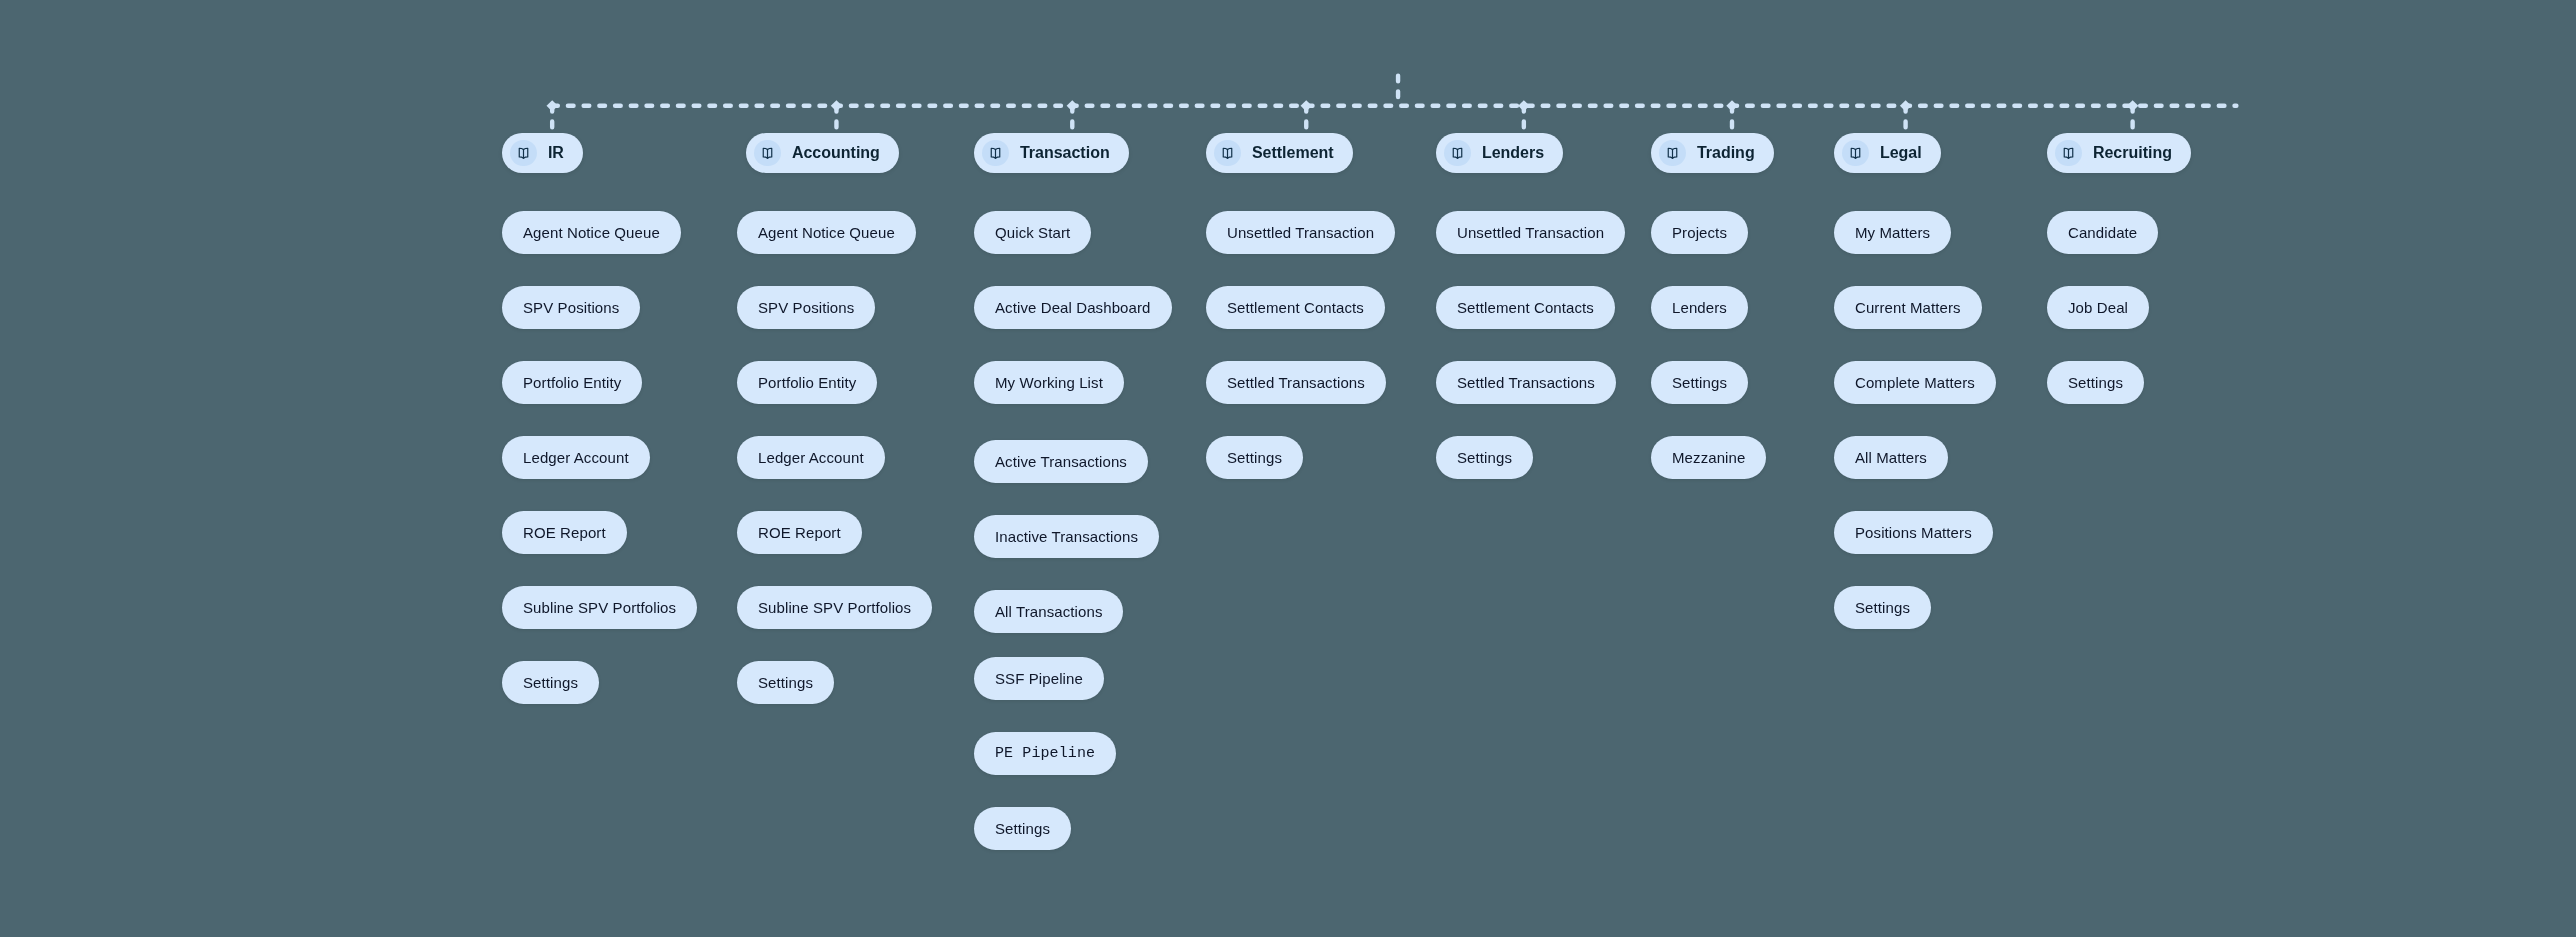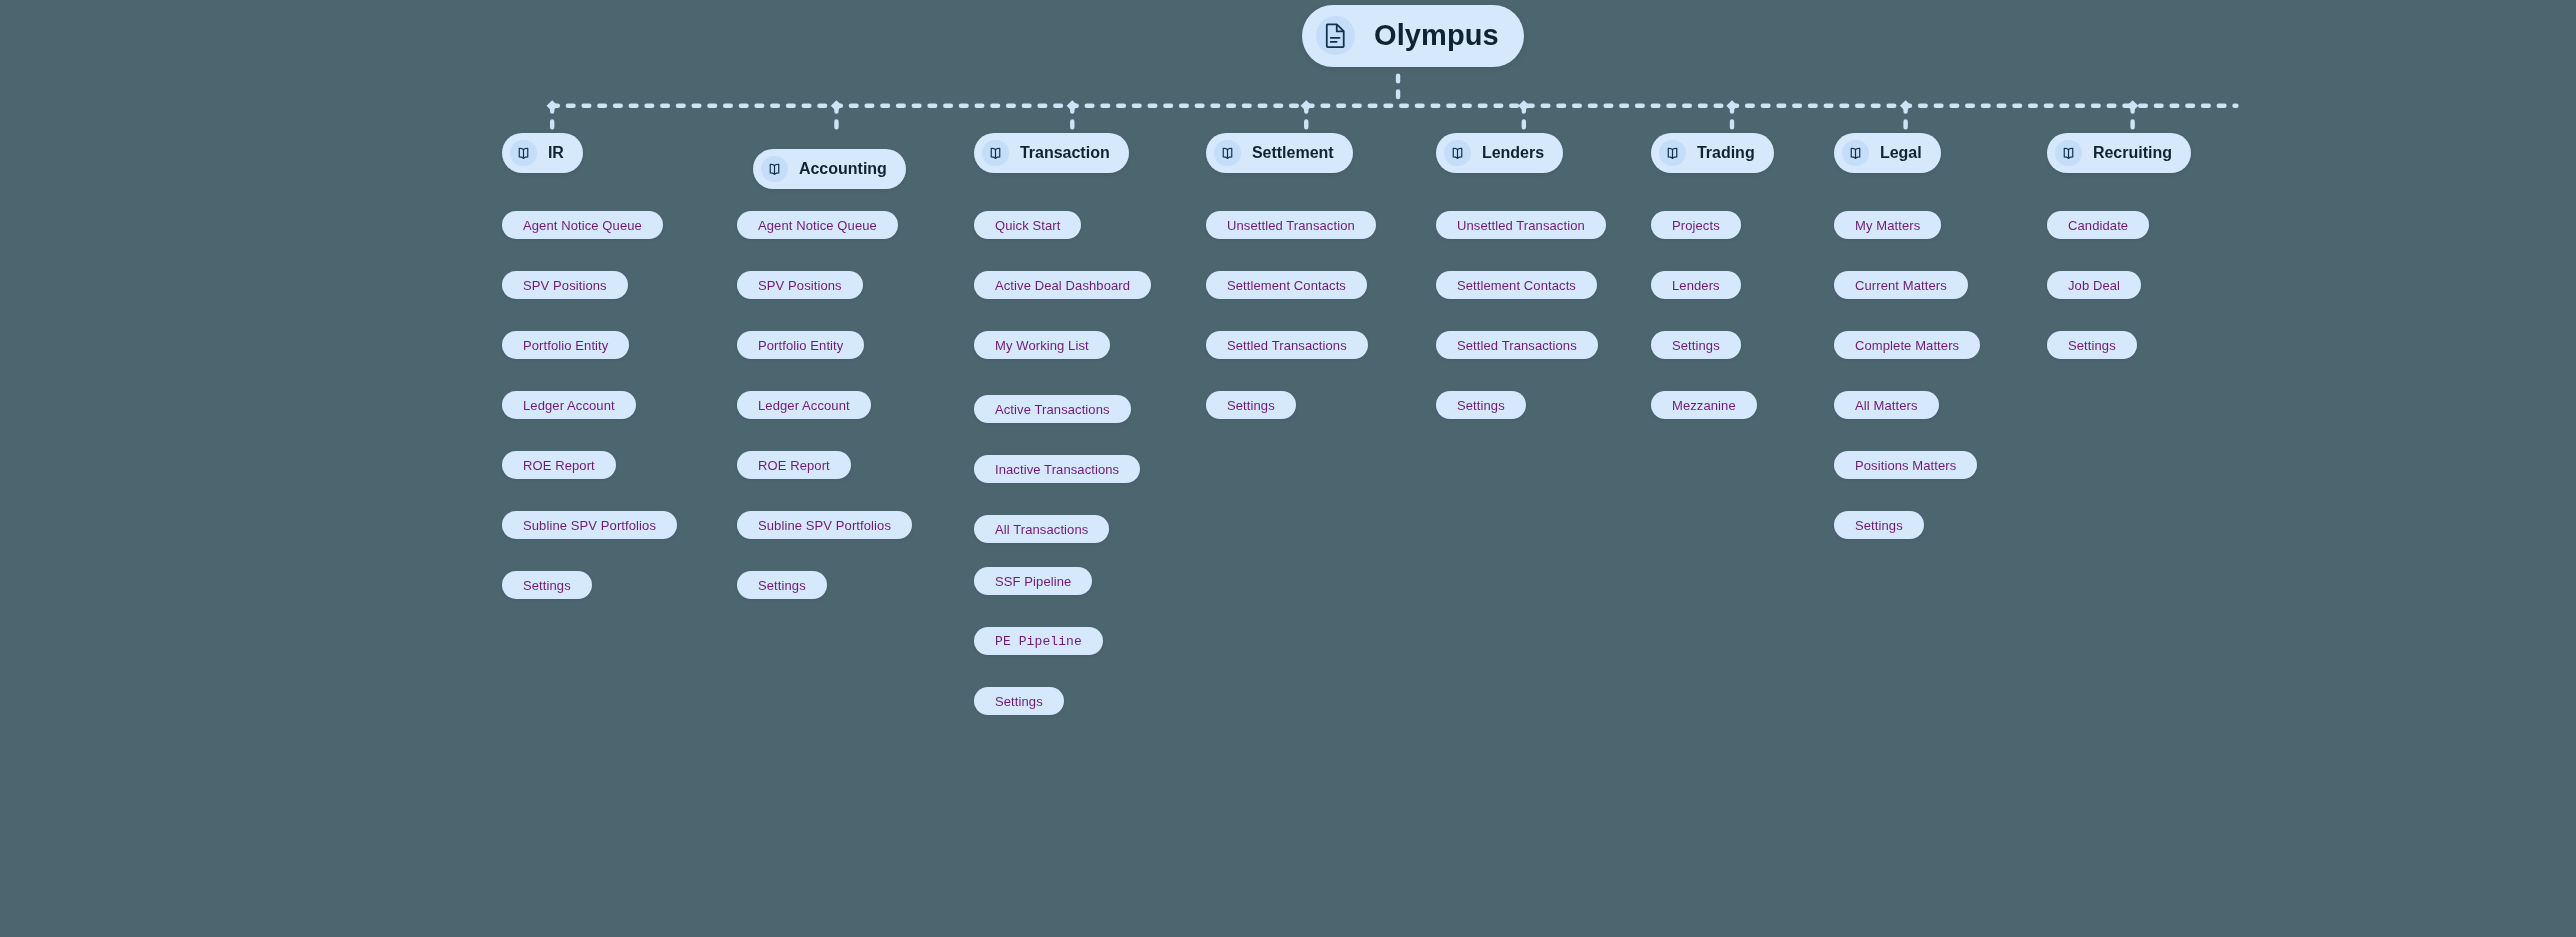--- a/index.html
+++ b/index.html
@@ -104,27 +104,27 @@
     display: flex;
     flex-direction: column;
     align-items: flex-start;
   }
   .leaf-pill {
     display: inline-flex;
     align-items: center;
     justify-content: center;
     background: #d6e8fc;
     border-radius: 628px;
-    height: 28px;
+    height: 43px;
     padding: 0 21px;
     margin-bottom: 32px;
     box-shadow: 0 1.3px 3.8px rgba(0,0,0,0.09);
     white-space: nowrap;
-    font-size: 13px;
-    color: #701a75;
+    font-size: 15px;
+    color: #0f172a;
     font-weight: 400;
     letter-spacing: 0.1px;
   }
   .leaf-pill:last-child { margin-bottom: 0; }
 
   svg { display: block; }
 </style>
 </head>
 <body>
 
@@ -148,30 +148,20 @@
         <polygon points="1330,159 1339,168 1330,177 1321,168"></polygon>
         <polygon points="1705,159 1714,168 1705,177 1696,168"></polygon>
         <polygon points="2077,159 2086,168 2077,177 2068,168"></polygon>
         <polygon points="2423,159 2432,168 2423,177 2414,168"></polygon>
         <polygon points="2754,159 2763,168 2754,177 2745,168"></polygon>
         <polygon points="3030,159 3039,168 3030,177 3021,168"></polygon>
         <polygon points="3391,159 3400,168 3391,177 3382,168"></polygon>
       </g>
   </svg>
 
-  <div class="root-node" id="root-node" style="left: 1302px; top: 5px;">
-    <span class="root-icon-badge">
-      <svg width="21.4" height="25" viewBox="0 0 24 28">
-        <path d="M3 1.6h10.2L21 9.2V26a1 1 0 0 1-1 1H3a1 1 0 0 1-1-1V2.6a1 1 0 0 1 1-1z" fill="none" stroke="#12314a" stroke-width="2" stroke-linejoin="round"></path>
-        <path d="M13.2 1.8v7.6H20.8" fill="none" stroke="#12314a" stroke-width="2" stroke-linejoin="round"></path>
-        <path d="M6.4 16.6h10M6.4 21.2h6.6" stroke="#12314a" stroke-width="2" stroke-linecap="round"></path>
-      </svg>
-    </span>
-    <span class="root-title">Olympus</span>
-  </div>
 
   <div id="columns-host">
       <div class="col" style="left: 502px;">
         <div class="cat-pill" style="position: absolute; left: 0px; top: 133px;">
           <span class="cat-icon-badge">
             <svg width="15" height="15" viewBox="0 0 24 24">
               <path d="M12 5.6C10.2 4.2 7.9 3.6 5.2 3.6v13.9c2.7 0 5 .6 6.8 2 1.8-1.4 4.1-2 6.8-2V3.6c-2.7 0-5 .6-6.8 2z" fill="none" stroke="#12314a" stroke-width="1.9" stroke-linejoin="round"></path>
               <path d="M12 5.6v13.9" stroke="#12314a" stroke-width="1.9" stroke-linecap="round"></path>
             </svg>
           </span>
@@ -181,21 +171,21 @@
           <div class="leaf-pill" style="margin-bottom: 32px;">Agent Notice Queue</div>
           <div class="leaf-pill" style="margin-bottom: 32px;">SPV Positions</div>
           <div class="leaf-pill" style="margin-bottom: 32px;">Portfolio Entity</div>
           <div class="leaf-pill" style="margin-bottom: 32px;">Ledger Account</div>
           <div class="leaf-pill" style="margin-bottom: 32px;">ROE Report</div>
           <div class="leaf-pill" style="margin-bottom: 32px;">Subline SPV Portfolios</div>
           <div class="leaf-pill" style="margin-bottom: 32px;">Settings</div>
         </div>
       </div>
       <div class="col" style="left: 737px;">
-        <div class="cat-pill" style="position: absolute; left: 16px; top: 133px; margin-top: 16px;">
+        <div class="cat-pill" style="position: absolute; left: 9px; top: 133px;">
           <span class="cat-icon-badge">
             <svg width="15" height="15" viewBox="0 0 24 24">
               <path d="M12 5.6C10.2 4.2 7.9 3.6 5.2 3.6v13.9c2.7 0 5 .6 6.8 2 1.8-1.4 4.1-2 6.8-2V3.6c-2.7 0-5 .6-6.8 2z" fill="none" stroke="#12314a" stroke-width="1.9" stroke-linejoin="round"></path>
               <path d="M12 5.6v13.9" stroke="#12314a" stroke-width="1.9" stroke-linecap="round"></path>
             </svg>
           </span>
           <span class="cat-label">Accounting</span>
         </div>
         <div class="leaf-list" style="top: 211px;">
           <div class="leaf-pill" style="margin-bottom: 32px;">Agent Notice Queue</div>

